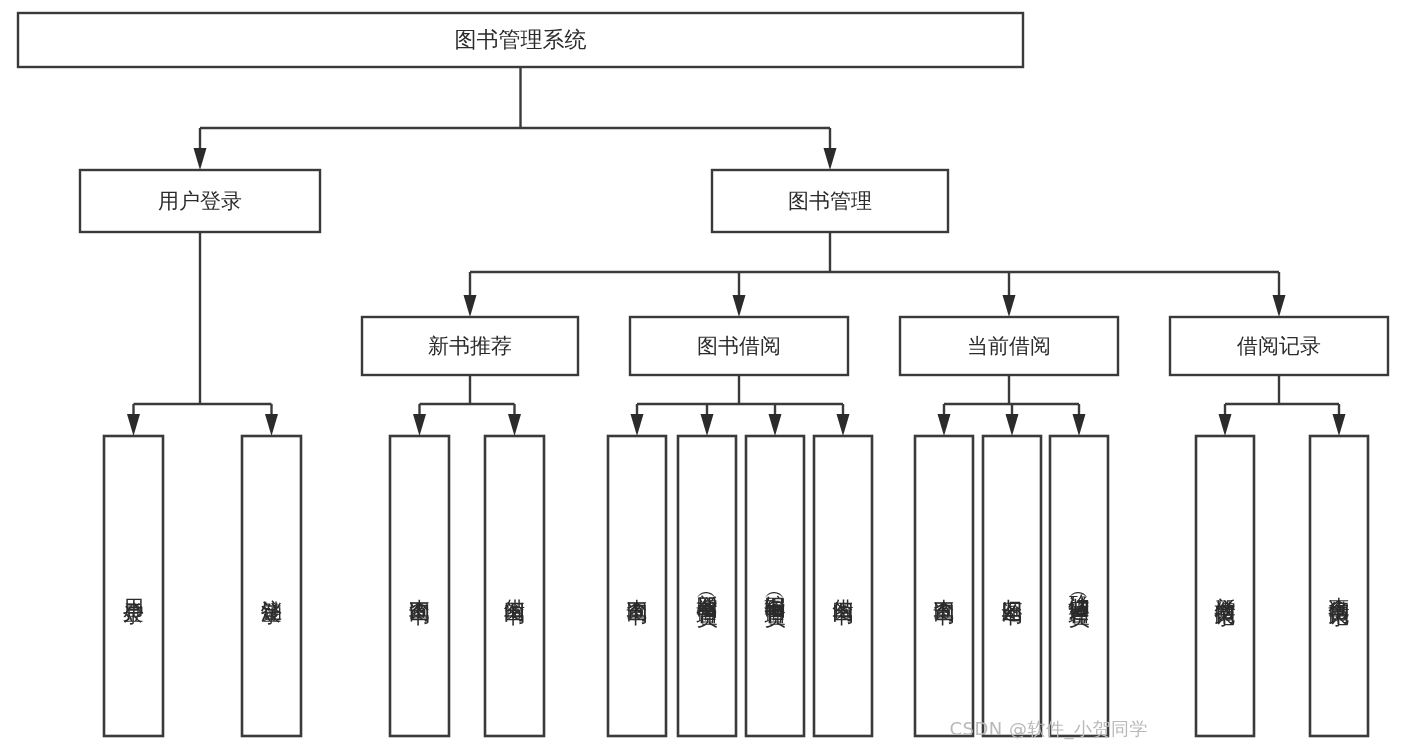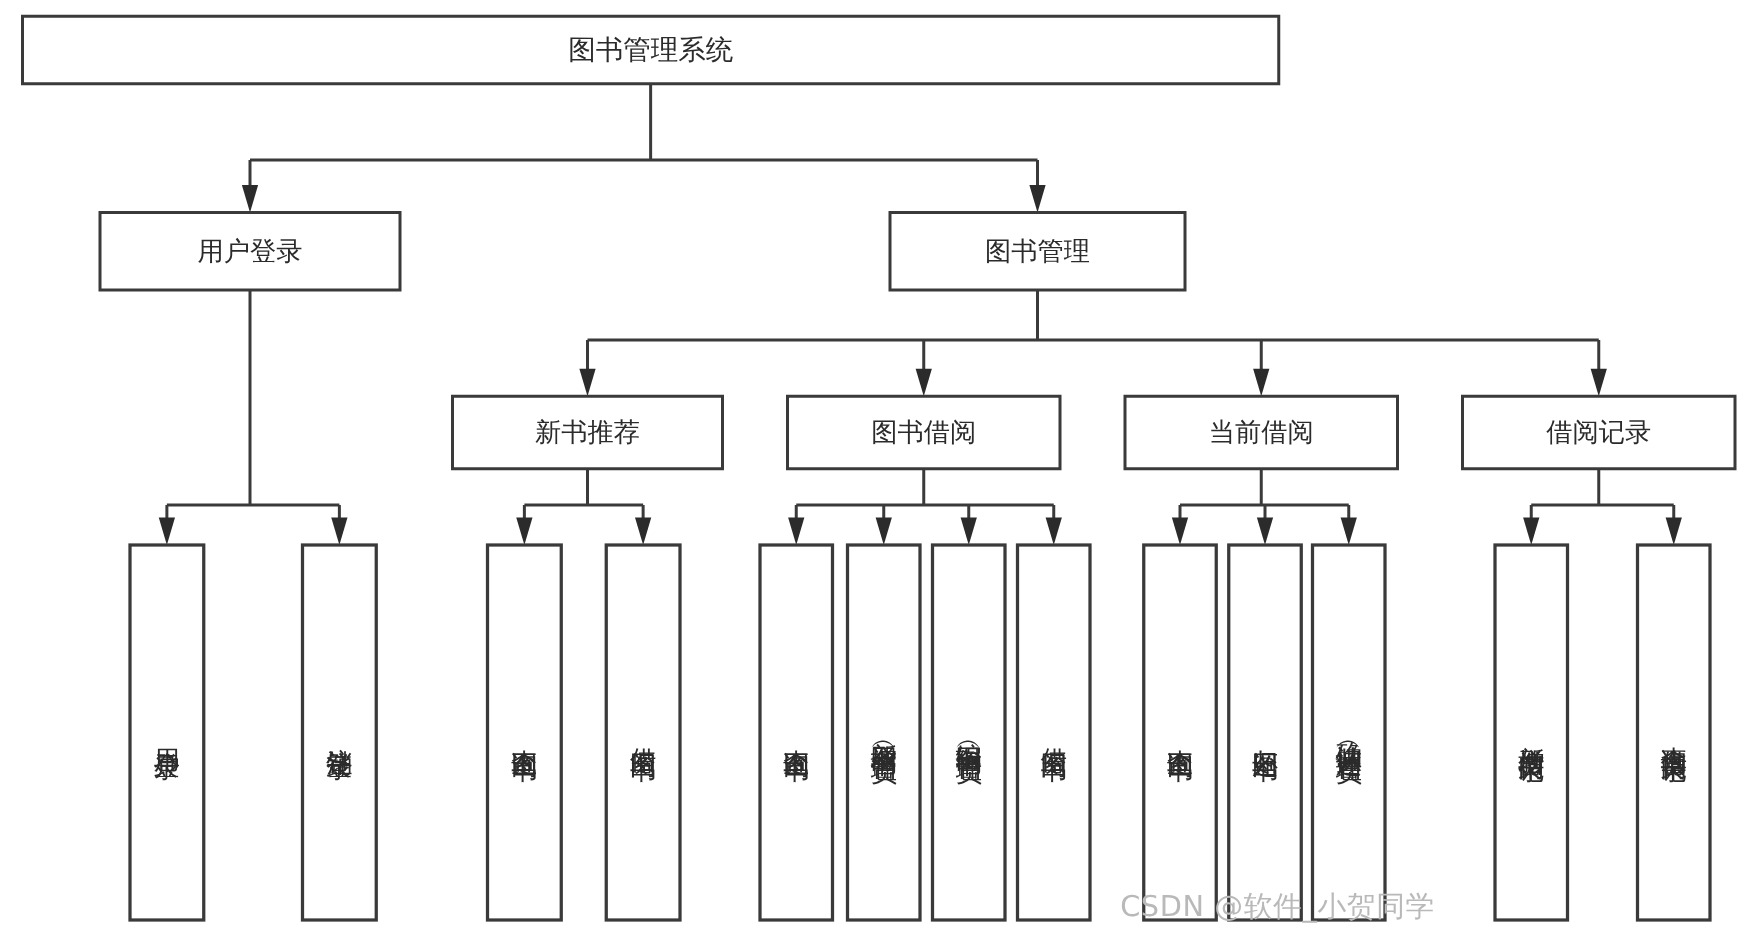--- a/index.html
+++ b/index.html
@@ -72,21 +72,21 @@
     text-align: center;
     white-space: nowrap;
     pointer-events: none;
     user-select: none;
   }
   .watermark {
     position: absolute;
     right: 10px;
     bottom: 6px;
     font-family: "DejaVu Sans", "Liberation Sans", sans-serif;
-    font-size: 23px;
+    font-size: 18px;
     color: #b9b9b9;
     letter-spacing: 0.5px;
     white-space: nowrap;
     user-select: none;
   }
 </style>
 </head>
 <body>
 
 <div id="diagram-root">

